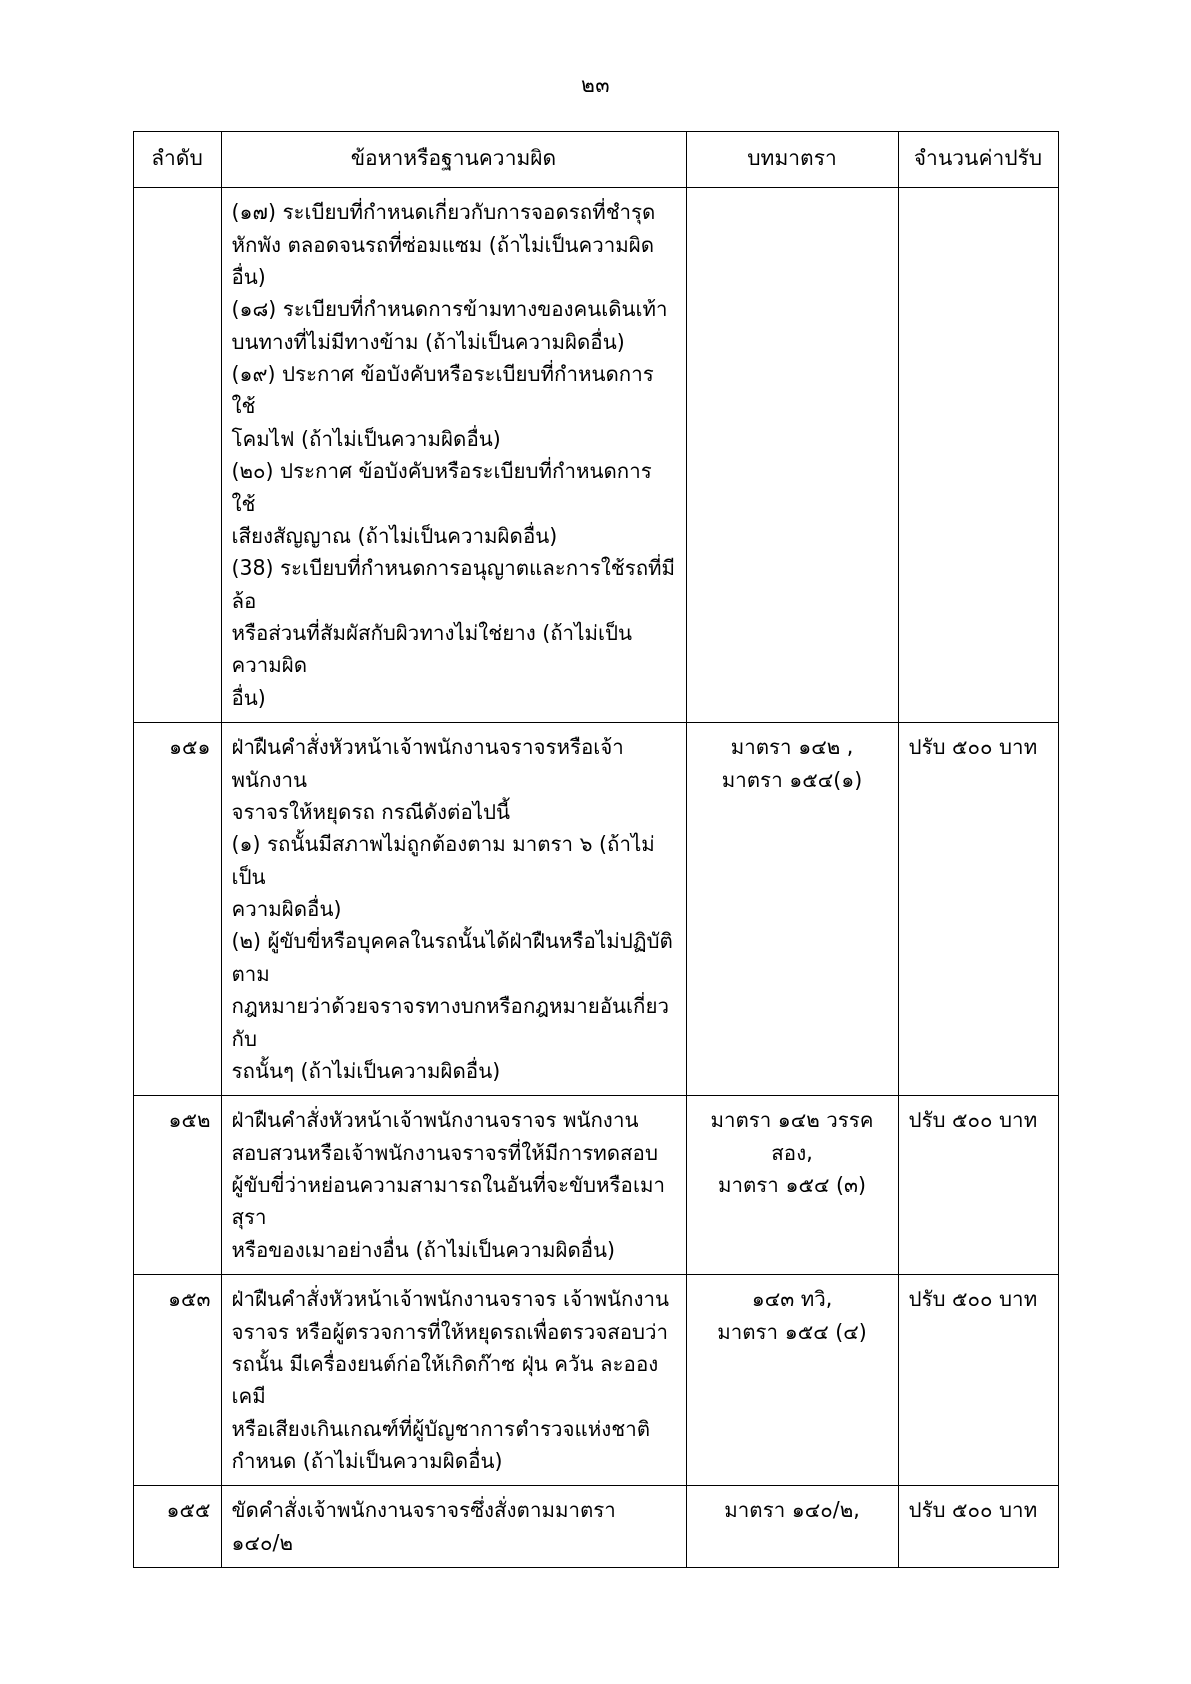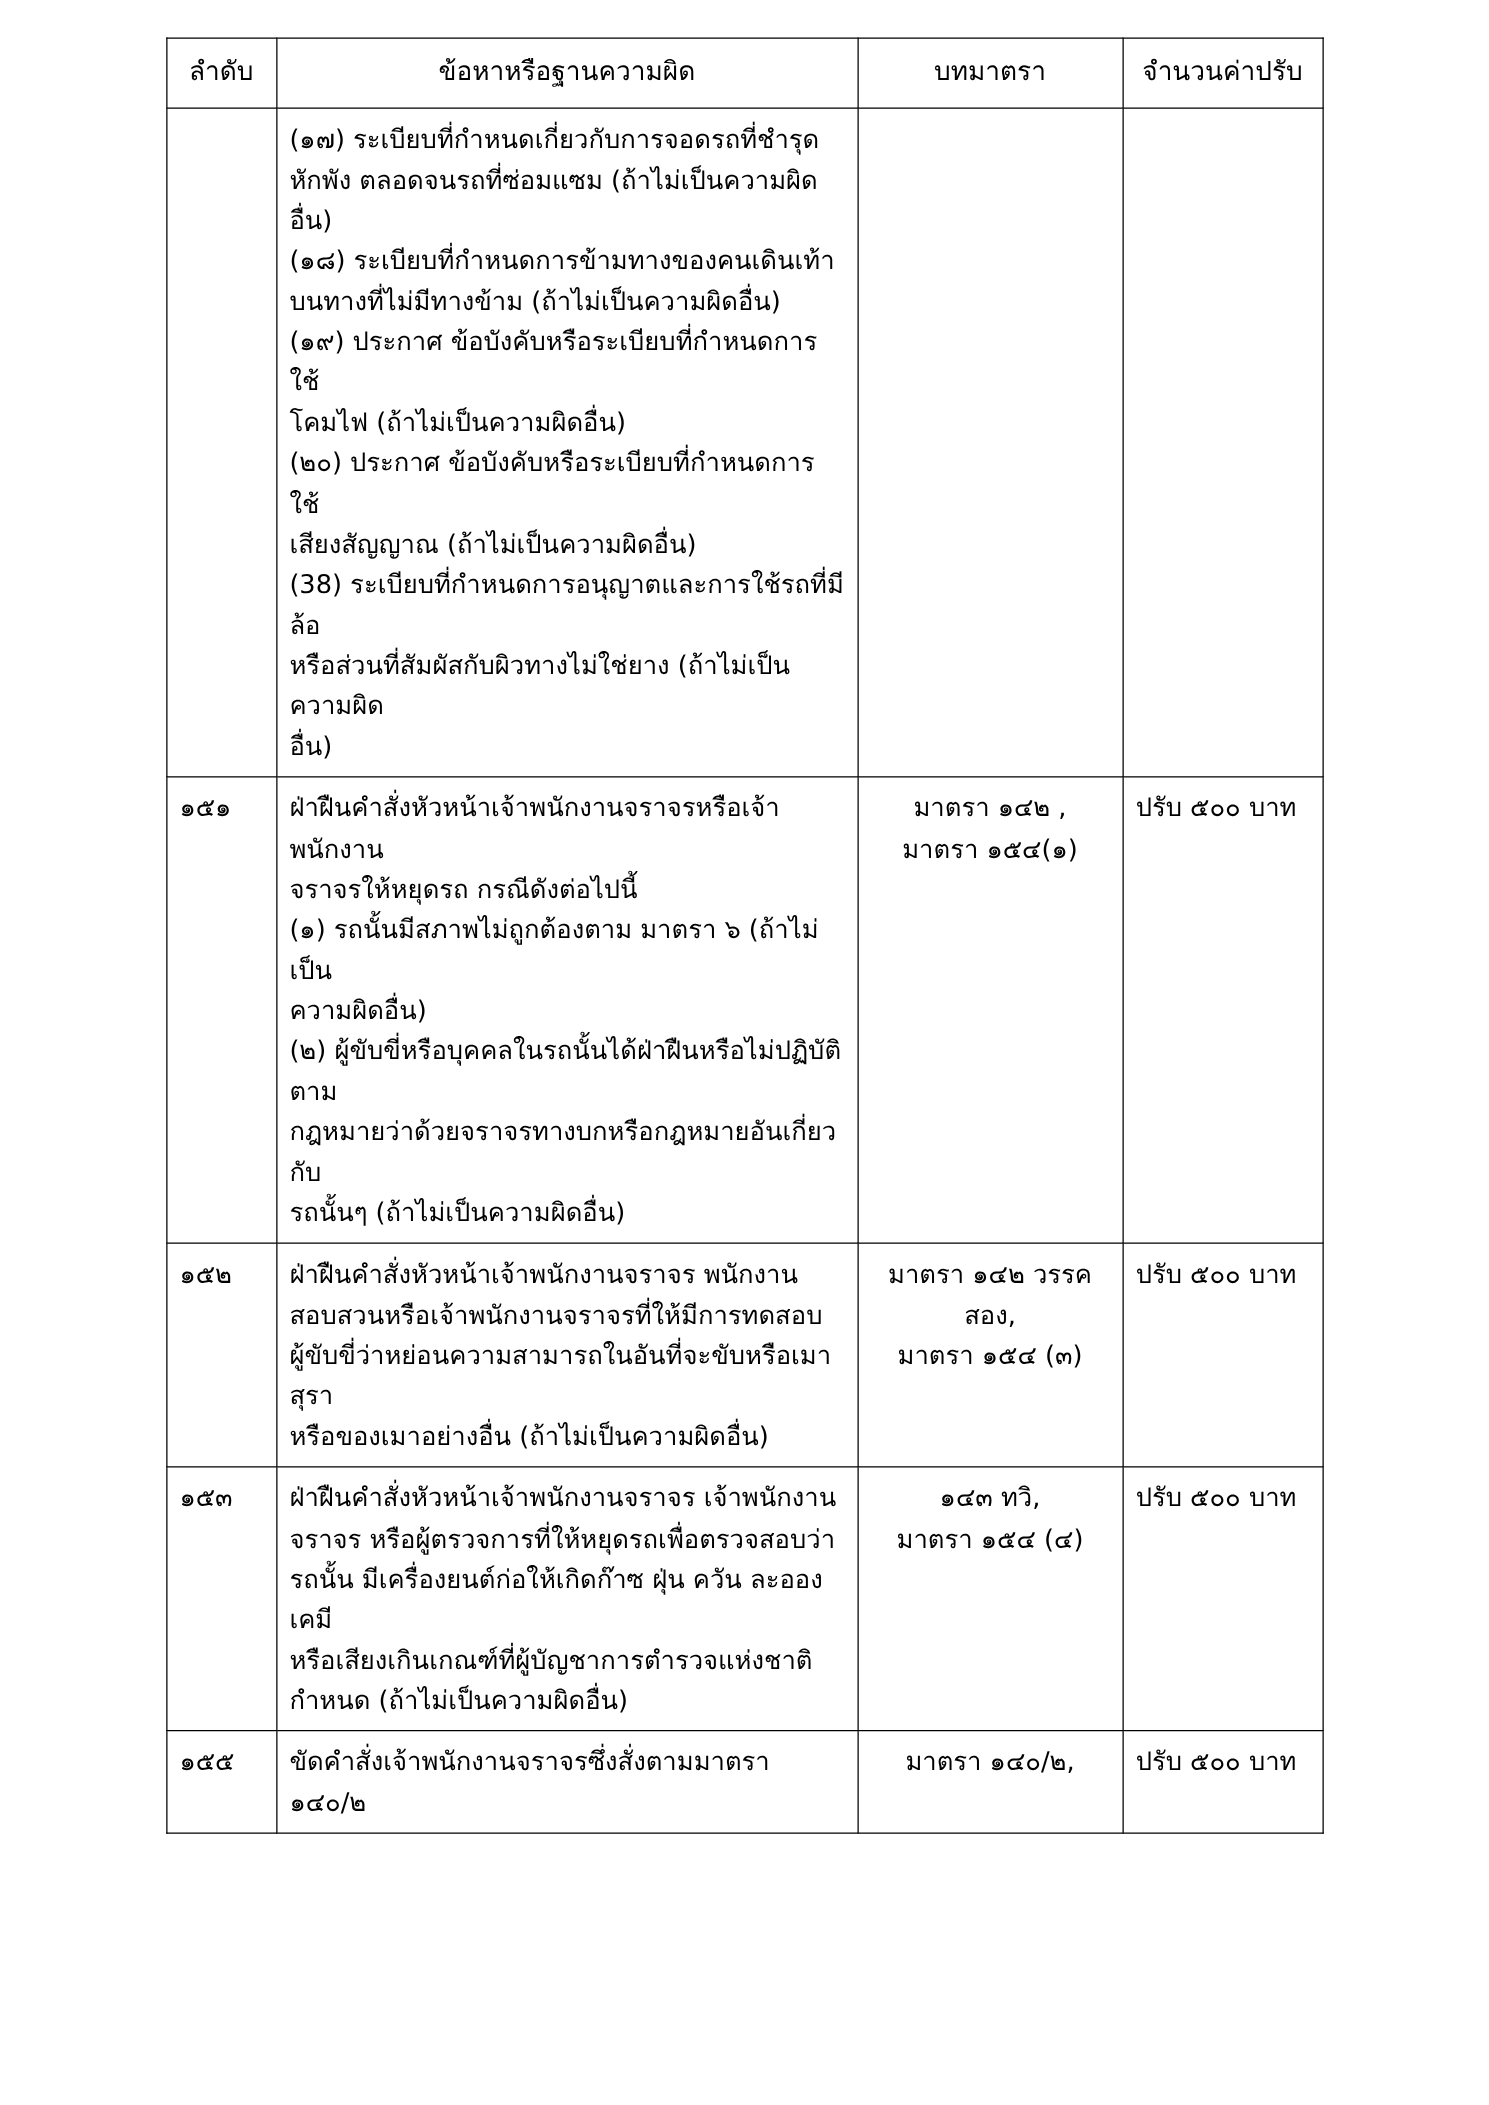--- a/index.html
+++ b/index.html
@@ -46,21 +46,21 @@
     font-weight: normal;
     padding: 10px 6px 12px 6px;
     font-size: 21px;
   }
   .col-no    { width: 88px; }
   .col-desc  { width: 465px; }
   .col-sec   { width: 212px; }
   .col-fine  { width: 160px; }
 
   td.cell-no {
-    text-align: left;
+    text-align: right;
     padding-top: 14px;
   }
   td.cell-desc {
     text-align: left;
     padding-left: 14px;
     padding-right: 12px;
     padding-top: 14px;
   }
   td.cell-sec {
     text-align: center;
@@ -71,20 +71,21 @@
     text-align: left;
     padding-top: 14px;
   }
   .line { display: block; }
 </style>
 </head>
 <body>
 
 <div class="page">
 
+  <div class="page-number">๒๓</div>
 
   <table class="law-table">
     <colgroup>
       <col class="col-no">
       <col class="col-desc">
       <col class="col-sec">
       <col class="col-fine">
     </colgroup>
     <thead>
       <tr>

